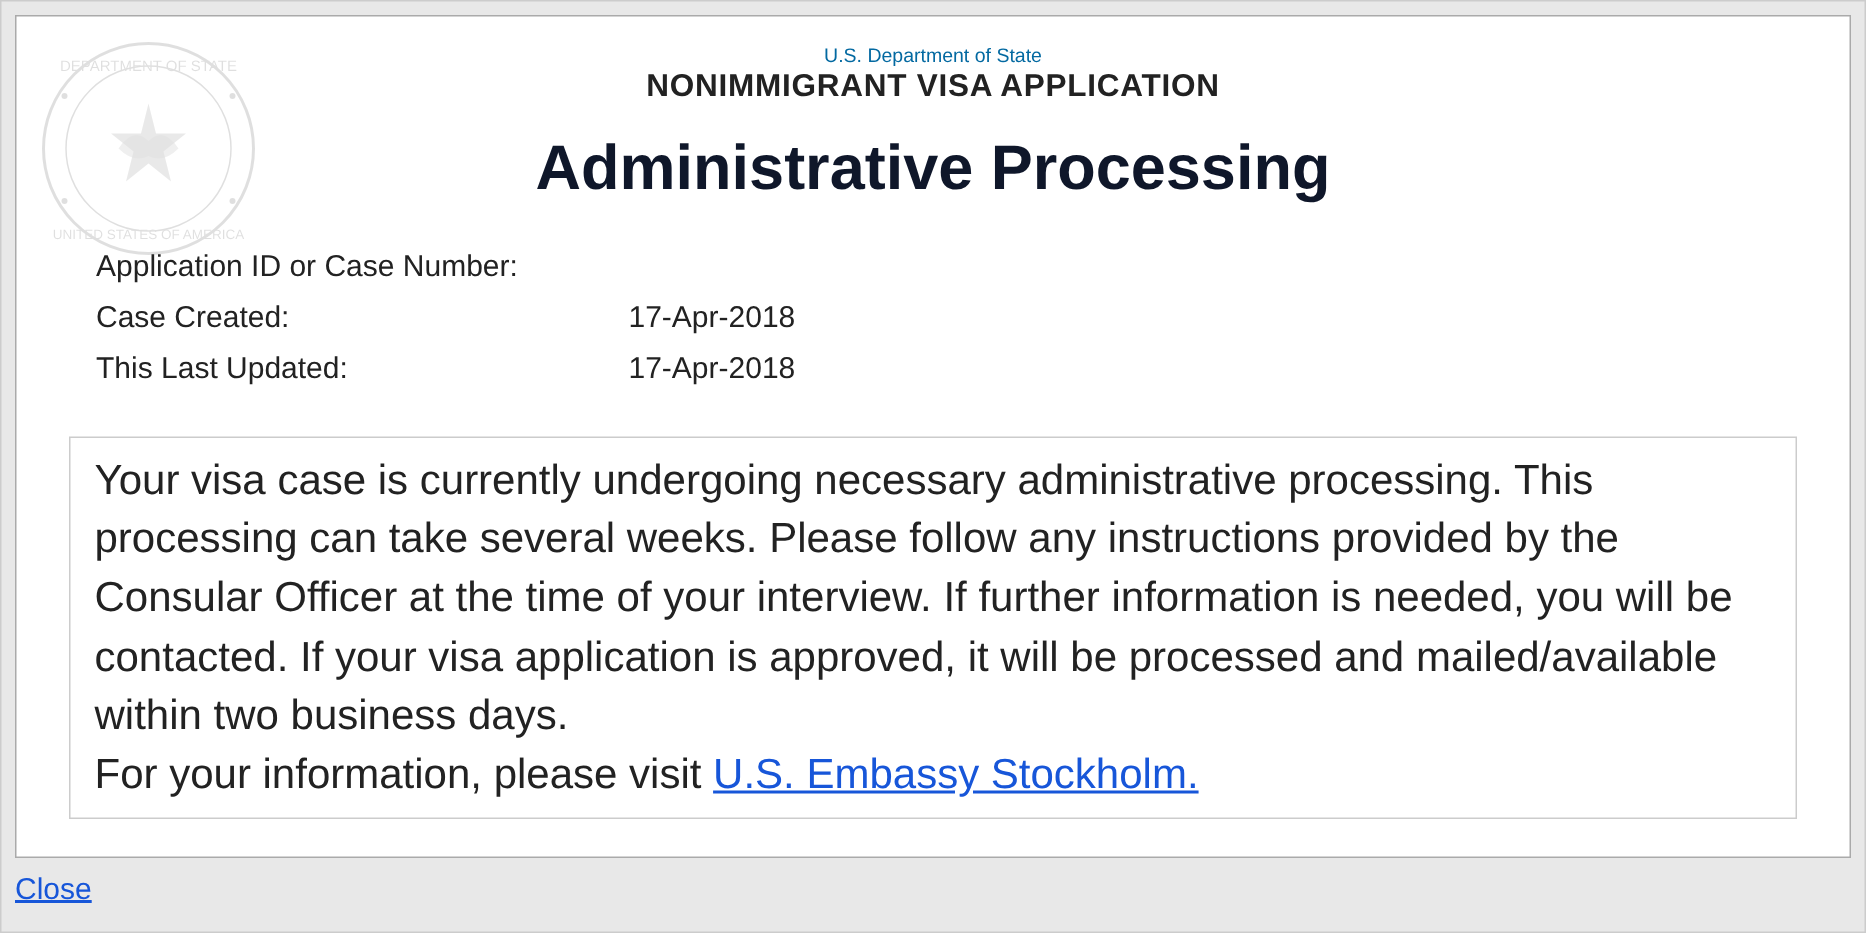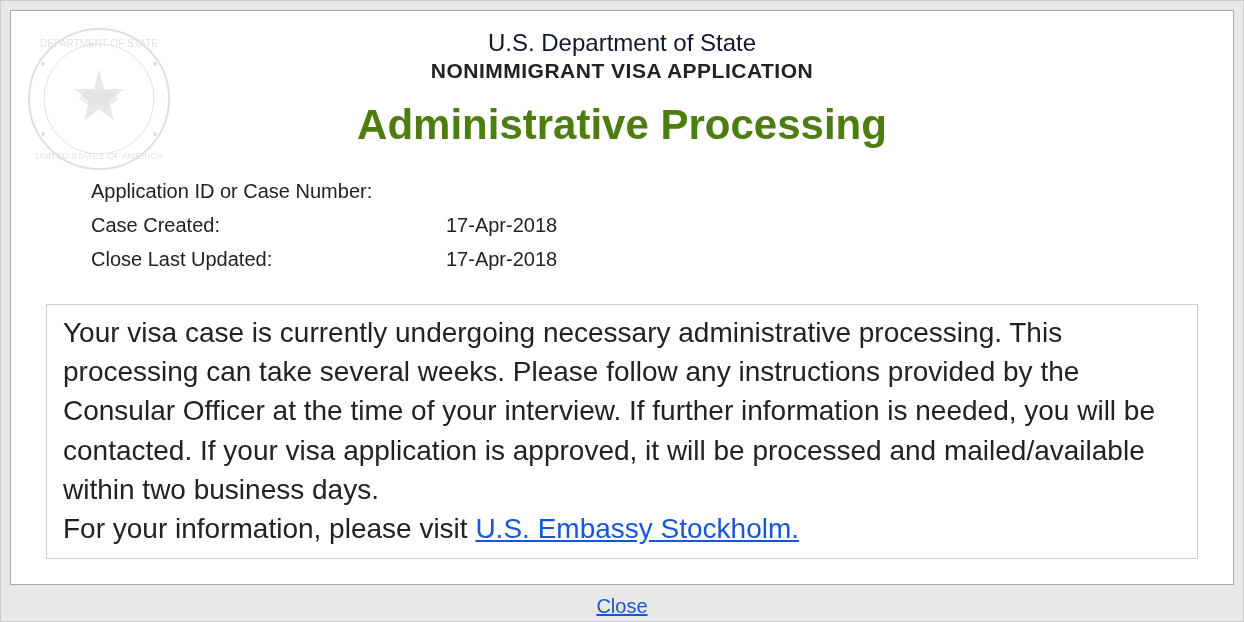--- a/index.html
+++ b/index.html
@@ -29,40 +29,40 @@
     position: absolute;
     top: 8px;
     left: 8px;
     opacity: 0.12;
   }
   .header-block {
     text-align: center;
     margin-top: 0;
   }
   .dept {
-    font-size: 24px;
-    color: #0f172a;
+    font-size: 13px;
+    color: #0369a1;
     margin-bottom: 2px;
   }
   .app-title {
     font-size: 21px;
     font-weight: bold;
     color: #222;
     letter-spacing: 0.5px;
   }
   .status-title {
     font-size: 42px;
     font-weight: bold;
-    color: #4d7c0f;
+    color: #0f172a;
     text-align: center;
     margin-top: 18px;
     margin-bottom: 25px;
   }
   .details {
-    margin-left: 45px;
+    margin-left: 18px;
     font-size: 20px;
     color: #222;
     line-height: 1.7;
   }
   .details-row {
     display: flex;
   }
   .details-label {
     width: 355px;
   }
@@ -77,21 +77,21 @@
     padding: 8px 16px 10px 16px;
     font-size: 28px;
     color: #222;
     line-height: 1.4;
   }
   .info-box a {
     color: #1756d9;
     text-decoration: underline;
   }
   .close-bar {
-    text-align: center;
+    text-align: left;
     margin-top: 10px;
   }
   .close-link {
     color: #1756d9;
     text-decoration: underline;
     font-size: 20px;
     cursor: pointer;
   }
 </style>
 </head>
@@ -125,21 +125,21 @@
 
     <div class="details">
       <div class="details-row">
         <div class="details-label">Application ID or Case Number:</div>
       </div>
       <div class="details-row">
         <div class="details-label">Case Created:</div>
         <div>17-Apr-2018</div>
       </div>
       <div class="details-row">
-        <div class="details-label">Close Last Updated:</div>
+        <div class="details-label">This Last Updated:</div>
         <div>17-Apr-2018</div>
       </div>
     </div>
 
     <div class="info-box">
       <span>Your visa case is currently undergoing necessary administrative processing. This processing can take several weeks. Please follow any instructions provided by the Consular Officer at the time of your interview. If further information is needed, you will be contacted. If your visa application is approved, it will be processed and mailed/available within two business days.</span><br>
       <span>For your information, please visit </span><a href="#">U.S. Embassy Stockholm.</a>
     </div>
   </div>
 

